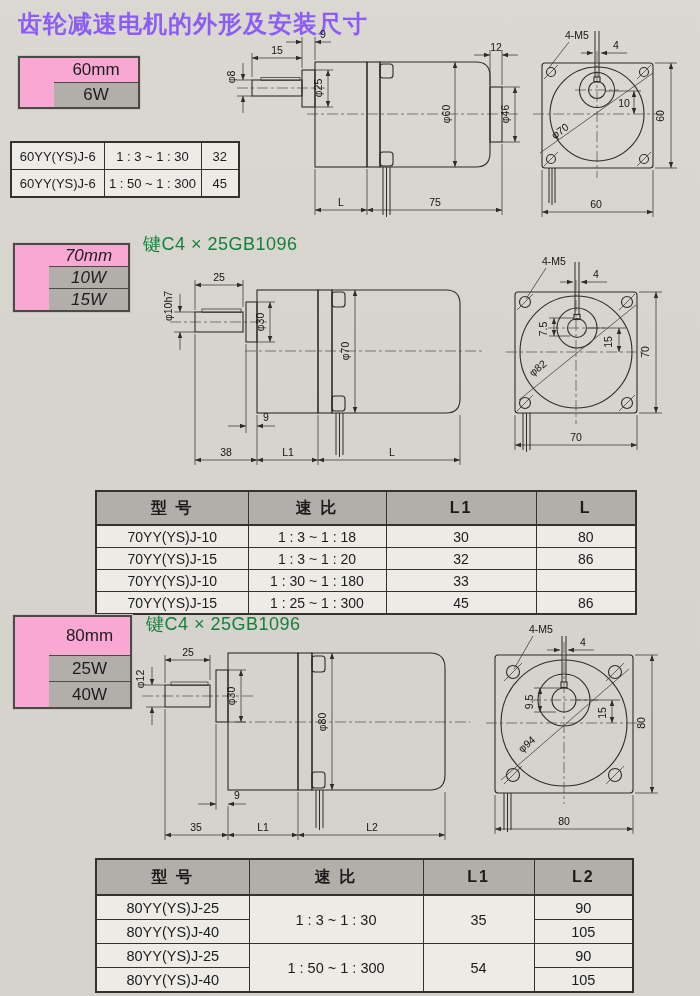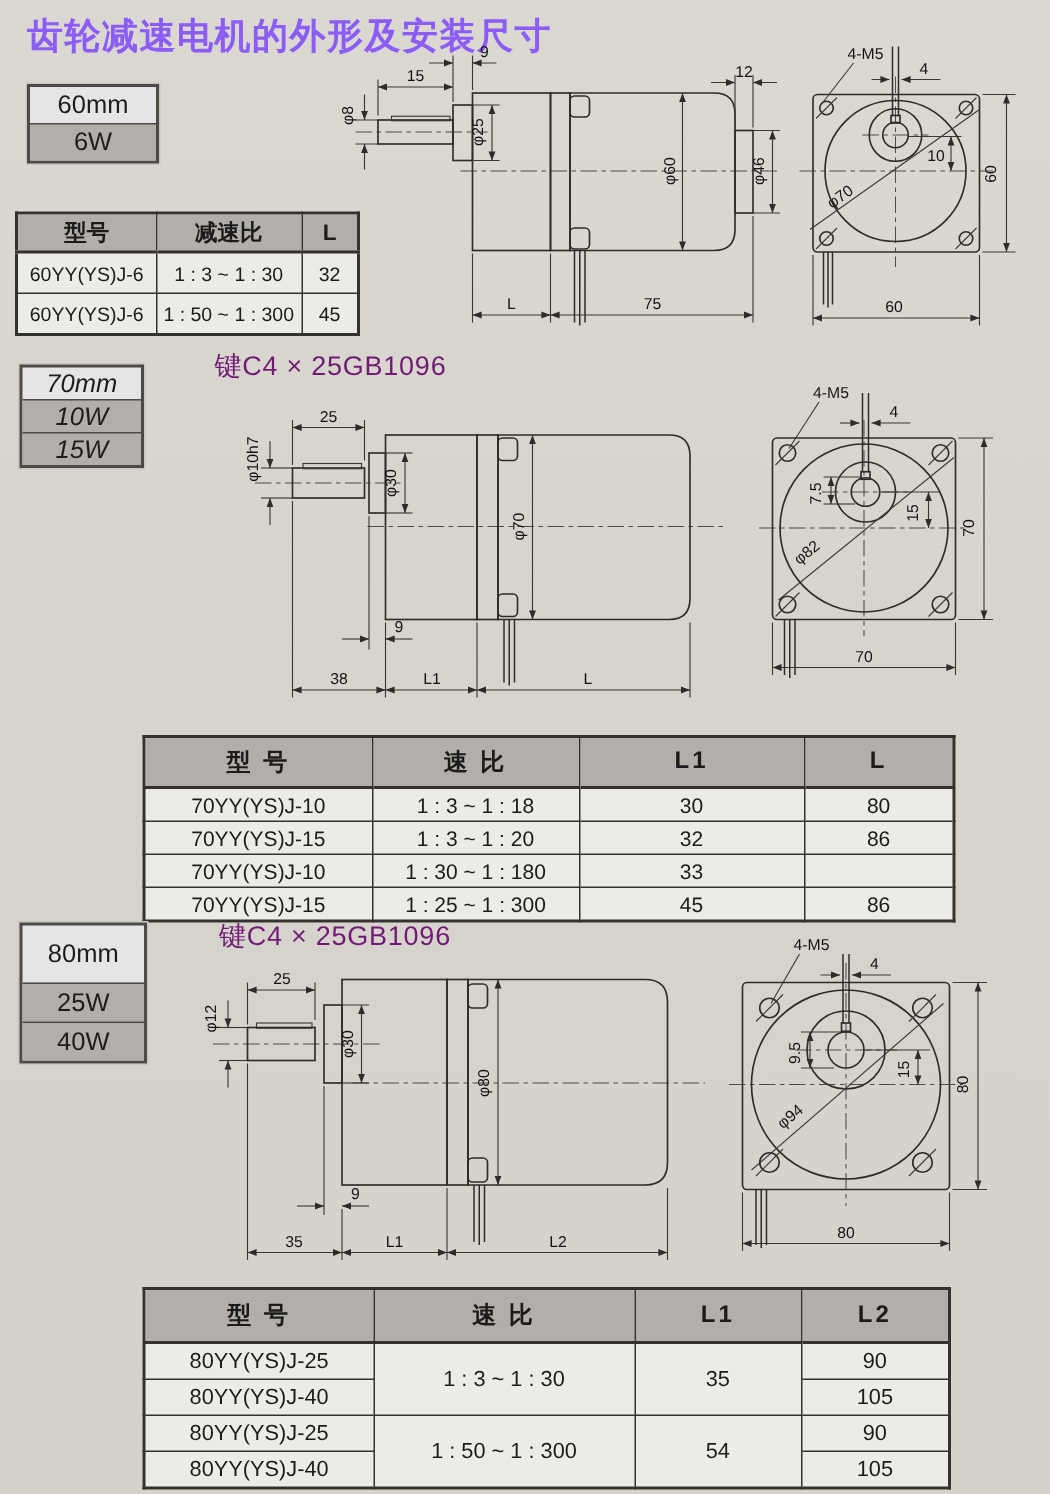--- a/index.html
+++ b/index.html
@@ -8,29 +8,29 @@
     background:linear-gradient(180deg,#dbd7d1 0%,#d7d3cd 40%,#d5d1cb 100%);
     font-family:"Liberation Sans","DejaVu Sans",sans-serif;
     color:#1b1b1b;
   }
   .abs{position:absolute;}
   .page-title{
     left:18px;top:8px;font-size:24px;font-weight:bold;letter-spacing:1px;
     color:#8b5cf6;margin:0;text-align:right;
   }
   
-  .badge{border:2px solid #4c4a47;background:#e5e5e5;box-shadow:0 0 0 1px #c9c5bf;}
+  .badge{border:2px solid #4c4a47;background:#f9a8d4;box-shadow:0 0 0 1px #c9c5bf;padding-left:34px;}
   .badge .cell{
     display:flex;align-items:center;justify-content:center;
     font-size:17px;color:#1d1d1d;border-top:1.5px solid #4c4a47;
   }
   .badge .cell:first-child{border-top:none;}
   .badge .cell.gray{background:#b2afaa;}
   
-  .key-spec{font-size:18px;color:#701a75;letter-spacing:0.5px;}
+  .key-spec{font-size:18px;color:#15803d;letter-spacing:0.5px;}
   
   table.spec{border-collapse:collapse;table-layout:fixed;background:#edebe5;border:2px solid #34322f;}
   table.spec th,table.spec td{border:1px solid #34322f;text-align:center;padding:0;overflow:hidden;white-space:nowrap;}
   table.spec th{background:#b2afaa;font-weight:bold;border-bottom:2px solid #34322f;}
   table.t1 th{font-size:15px;height:24px;}
   table.t1 td{font-size:13px;height:26px;}
   table.t2 th{font-size:16px;height:32px;letter-spacing:2px;}
   table.t2 td{font-size:14px;height:21px;}
   table.t3 th{font-size:16px;height:34px;letter-spacing:2px;}
   table.t3 td{font-size:14.5px;height:23px;}
@@ -159,25 +159,20 @@
   </g>
 </svg>
 
 <table class="abs spec t1" style="left:10px;top:141px;width:228px;">
   <colgroup>
       <col style="width:93px">
       <col style="width:97px">
       <col style="width:38px">
     </colgroup>
   <tbody>
-      <tr>
-    <th>型号</th>
-    <th>减速比</th>
-    <th>L</th>
-  </tr>
   <tr>
     <td>60YY(YS)J-6</td>
     <td>1 : 3 ~ 1 : 30</td>
     <td>32</td>
   </tr>
   <tr>
     <td>60YY(YS)J-6</td>
     <td>1 : 50 ~ 1 : 300</td>
     <td>45</td>
   </tr>

